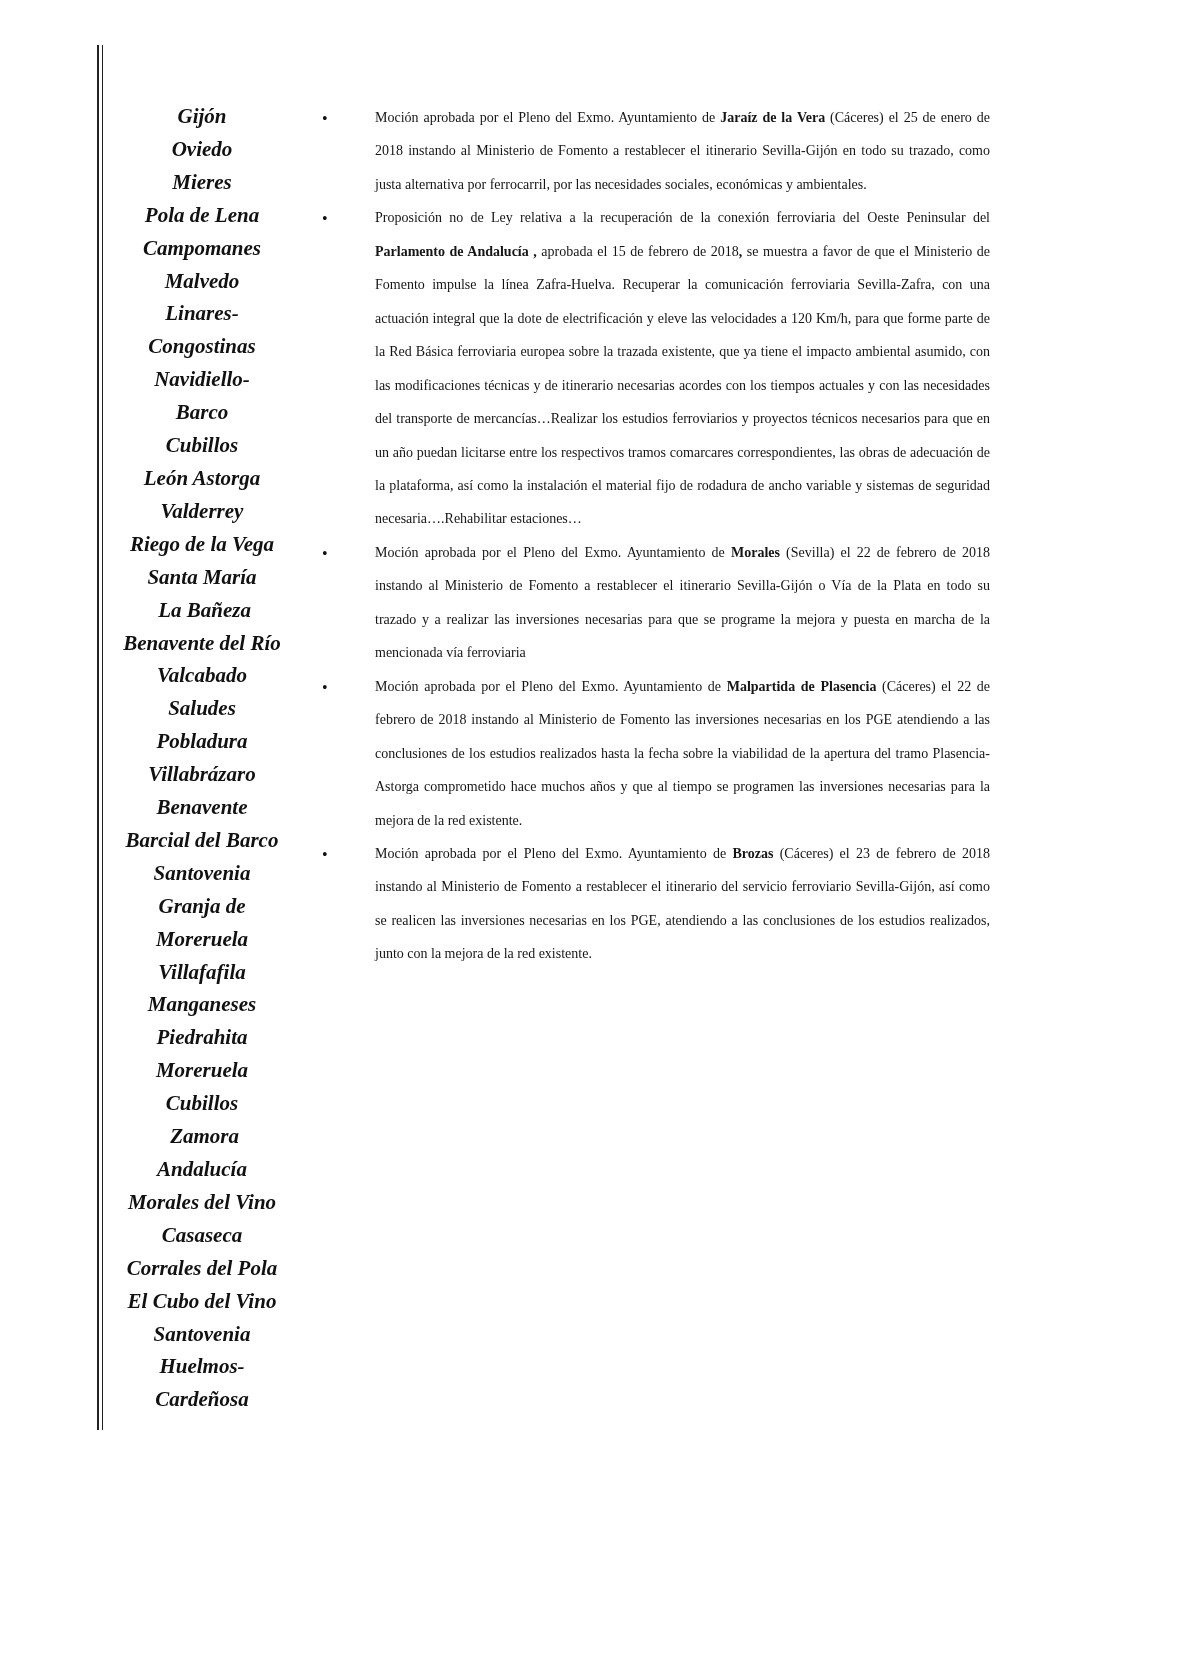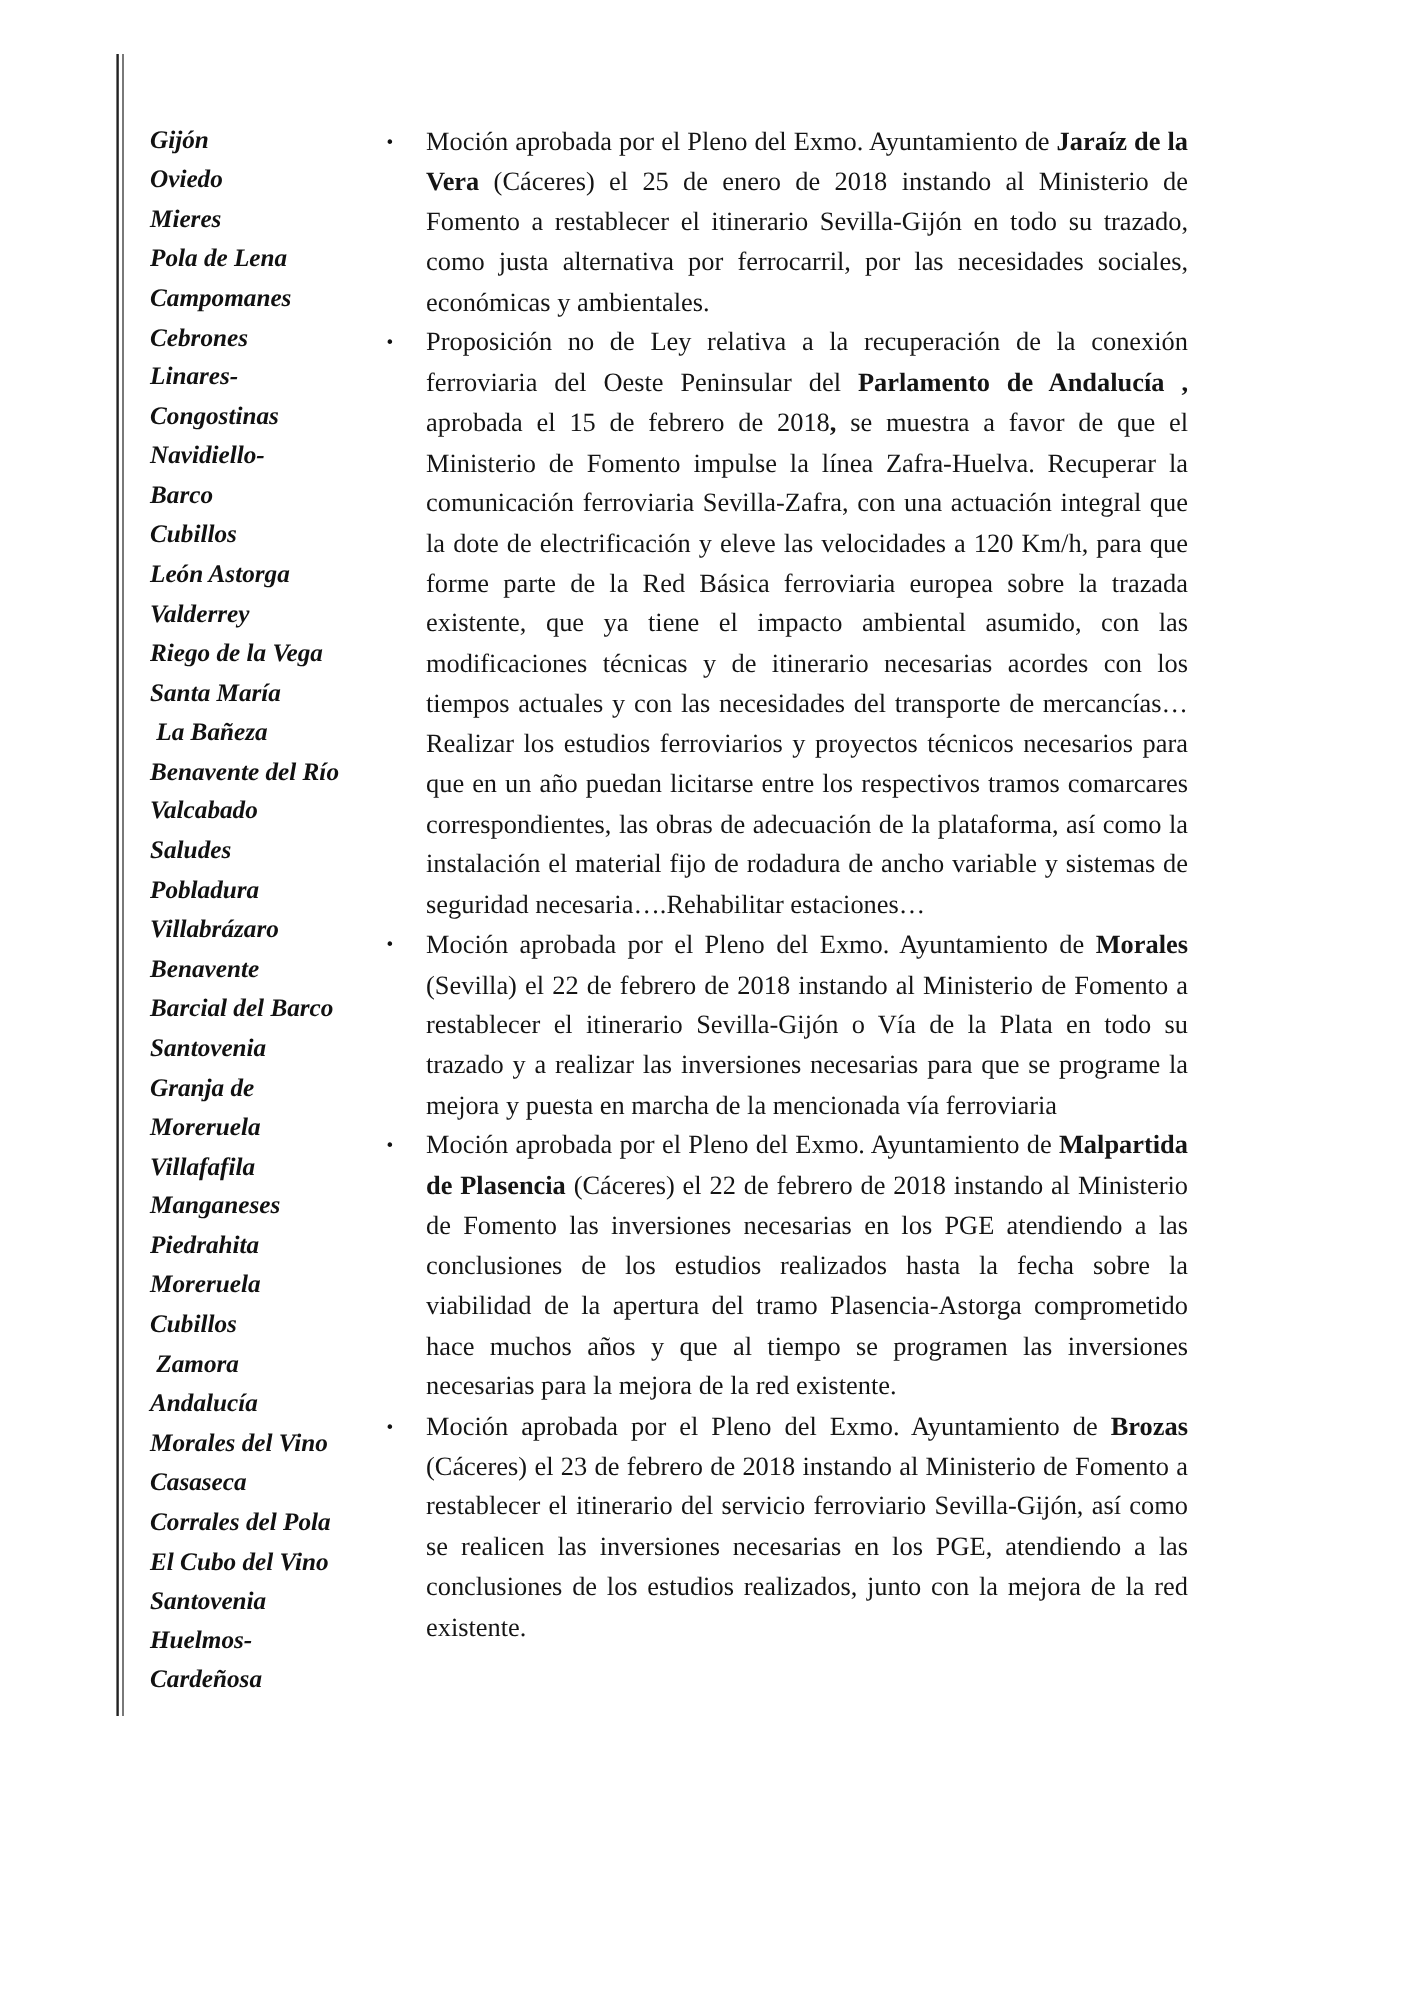--- a/index.html
+++ b/index.html
@@ -22,23 +22,24 @@
     left: 97px;
     top: 45px;
     height: 1385px;
     width: 3px;
     border-left: 2px solid #222222;
     border-right: 1.5px solid #222222;
   }
   
   .station-list {
     position: absolute;
-    left: 125px;
+    left: 107px;
     top: 100px;
     width: 190px;
+    text-align: center;
   }
   .station-item {
     font-family: "Liberation Serif", serif;
     font-weight: bold;
     font-style: italic;
     font-size: 21px;
     line-height: 32.9px;
     white-space: pre-wrap;
     color: #111111;
   }
@@ -56,43 +57,44 @@
   .bullet-marker {
     flex: 0 0 33px;
     font-size: 16px;
     line-height: 33.45px;
     color: #111111;
     padding-top: 1px;
   }
   .bullet-text {
     flex: 1 1 auto;
     font-family: "Liberation Serif", serif;
-    font-size: 22px;
+    font-size: 14px;
     line-height: 33.45px;
     text-align: justify;
     color: #151515;
+    margin-left: 20px;
   }
   .bullet-text b {
     font-weight: bold;
   }
 </style>
 </head>
 <body>
 
 <div class="page">
 
   <div class="double-rule"></div>
 
   <div class="station-list">
       <div class="station-item">Gijón</div>
       <div class="station-item">Oviedo</div>
       <div class="station-item">Mieres</div>
       <div class="station-item">Pola de Lena</div>
       <div class="station-item">Campomanes</div>
-      <div class="station-item">Cebrones</div>
+      <div class="station-item">Malvedo</div>
       <div class="station-item">Linares-</div>
       <div class="station-item">Congostinas</div>
       <div class="station-item">Navidiello-</div>
       <div class="station-item">Barco</div>
       <div class="station-item">Cubillos</div>
       <div class="station-item">León Astorga</div>
       <div class="station-item">Valderrey</div>
       <div class="station-item">Riego de la Vega</div>
       <div class="station-item">Santa María</div>
       <div class="station-item"> La Bañeza</div>

